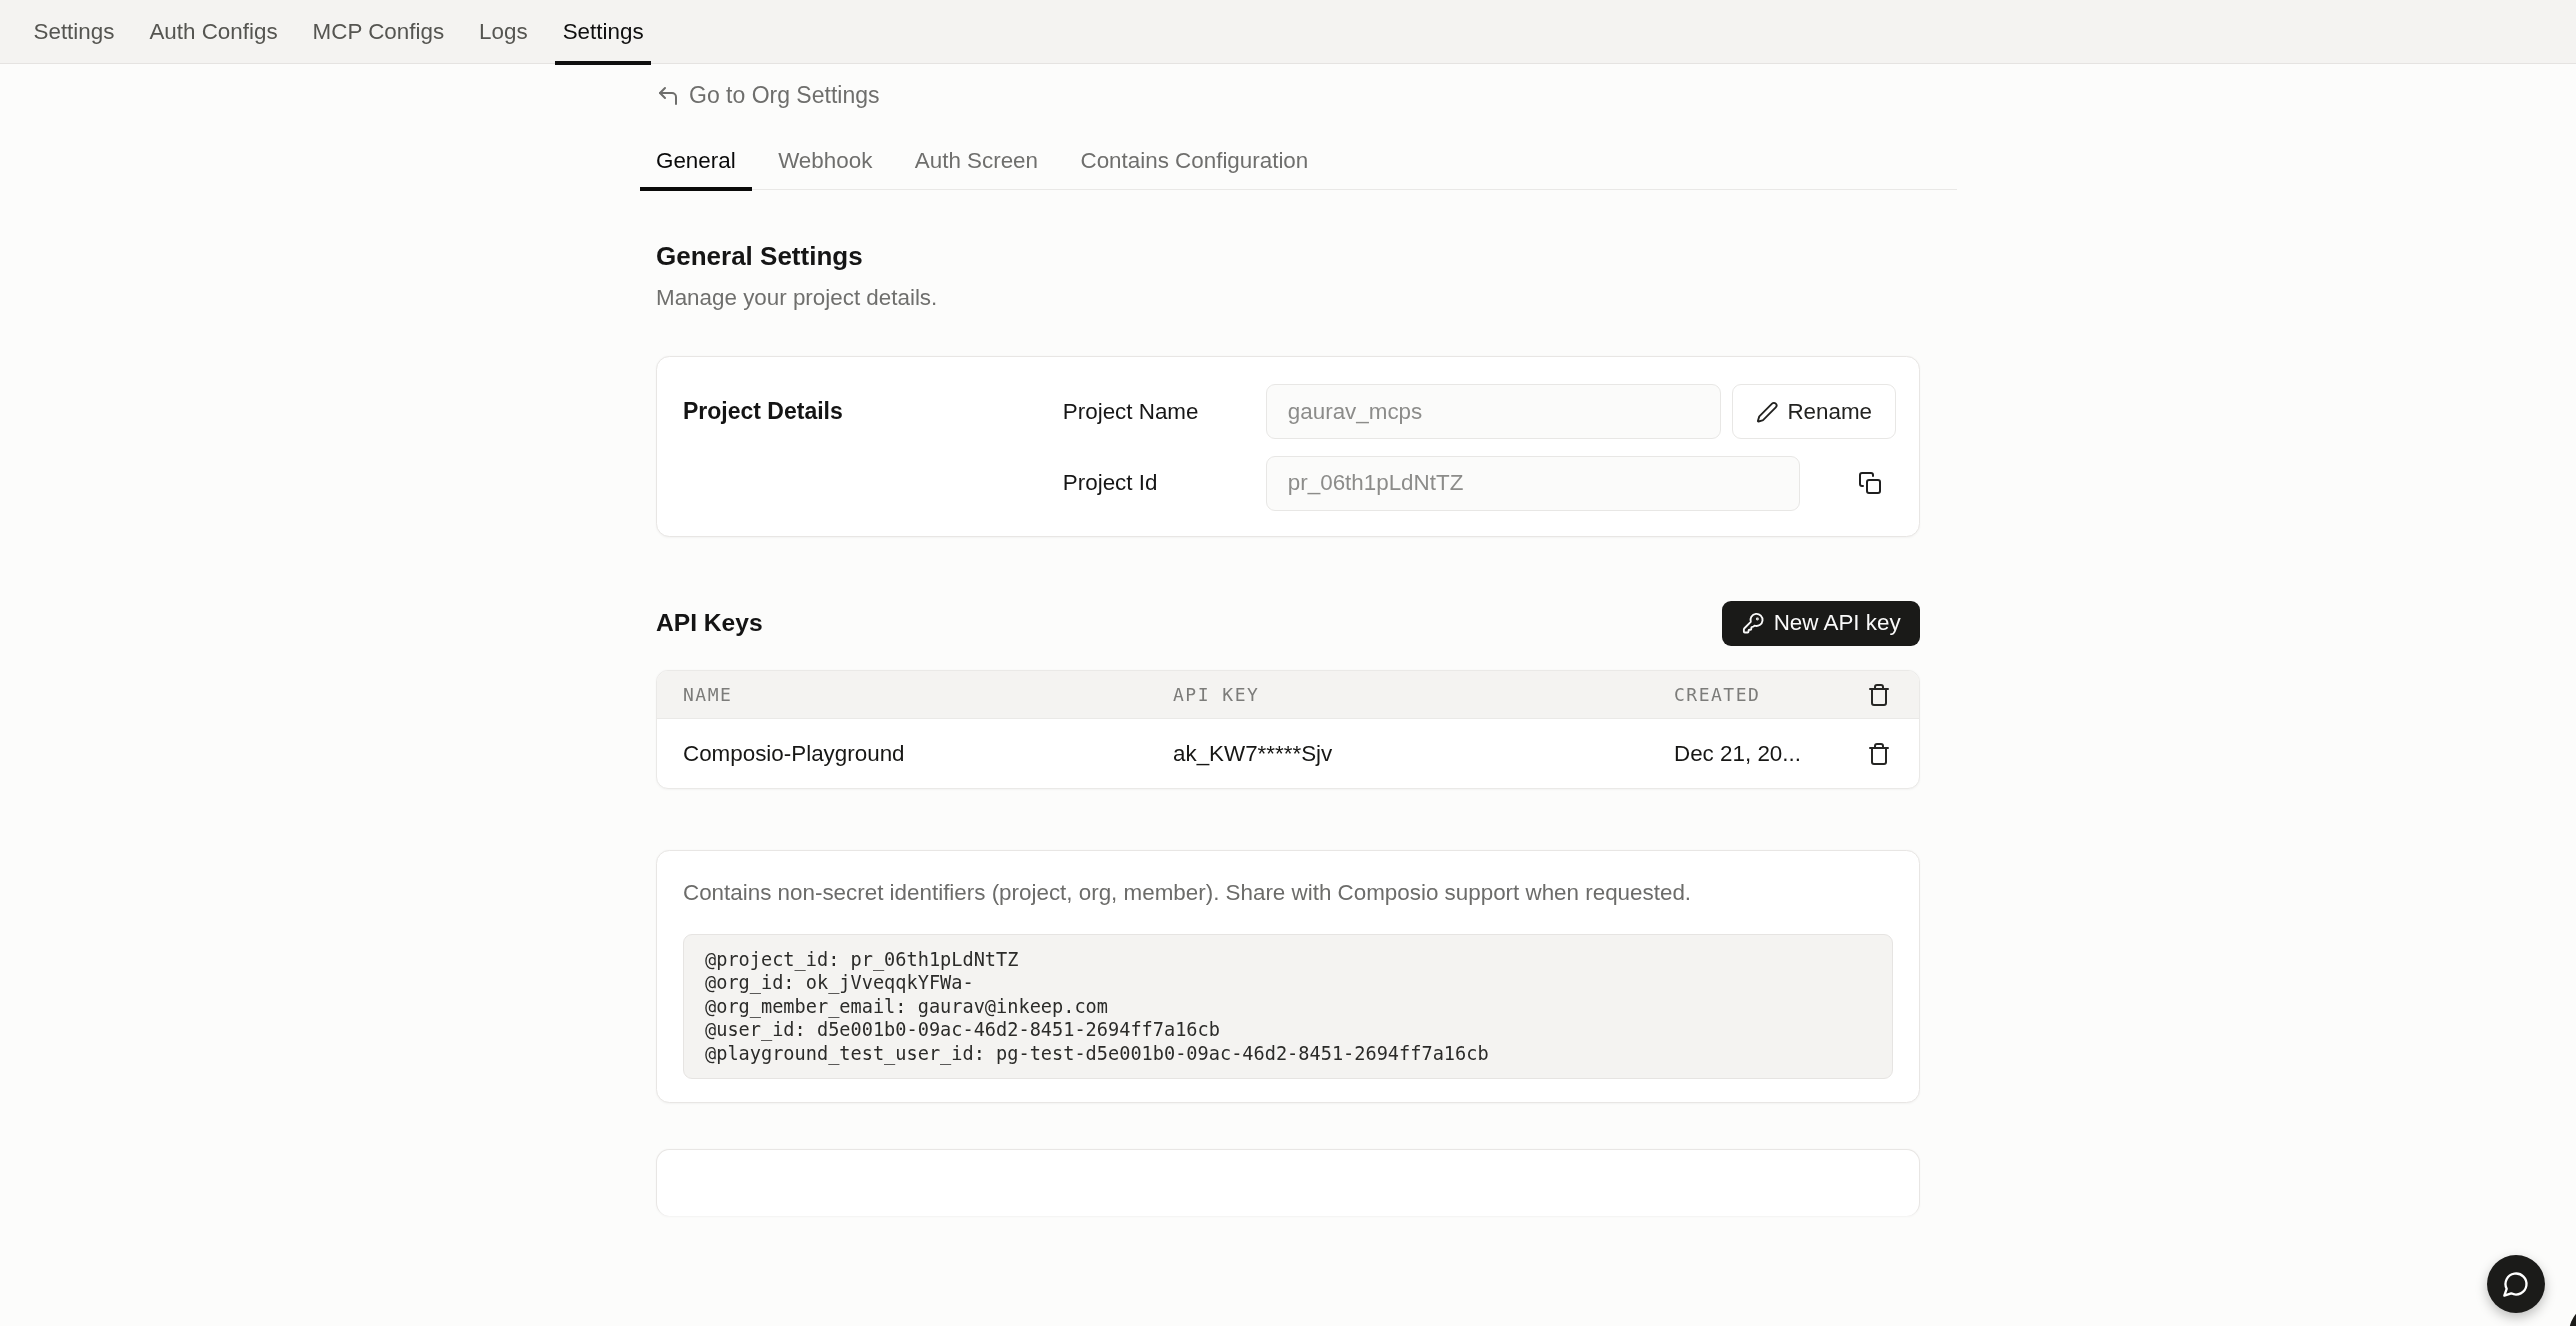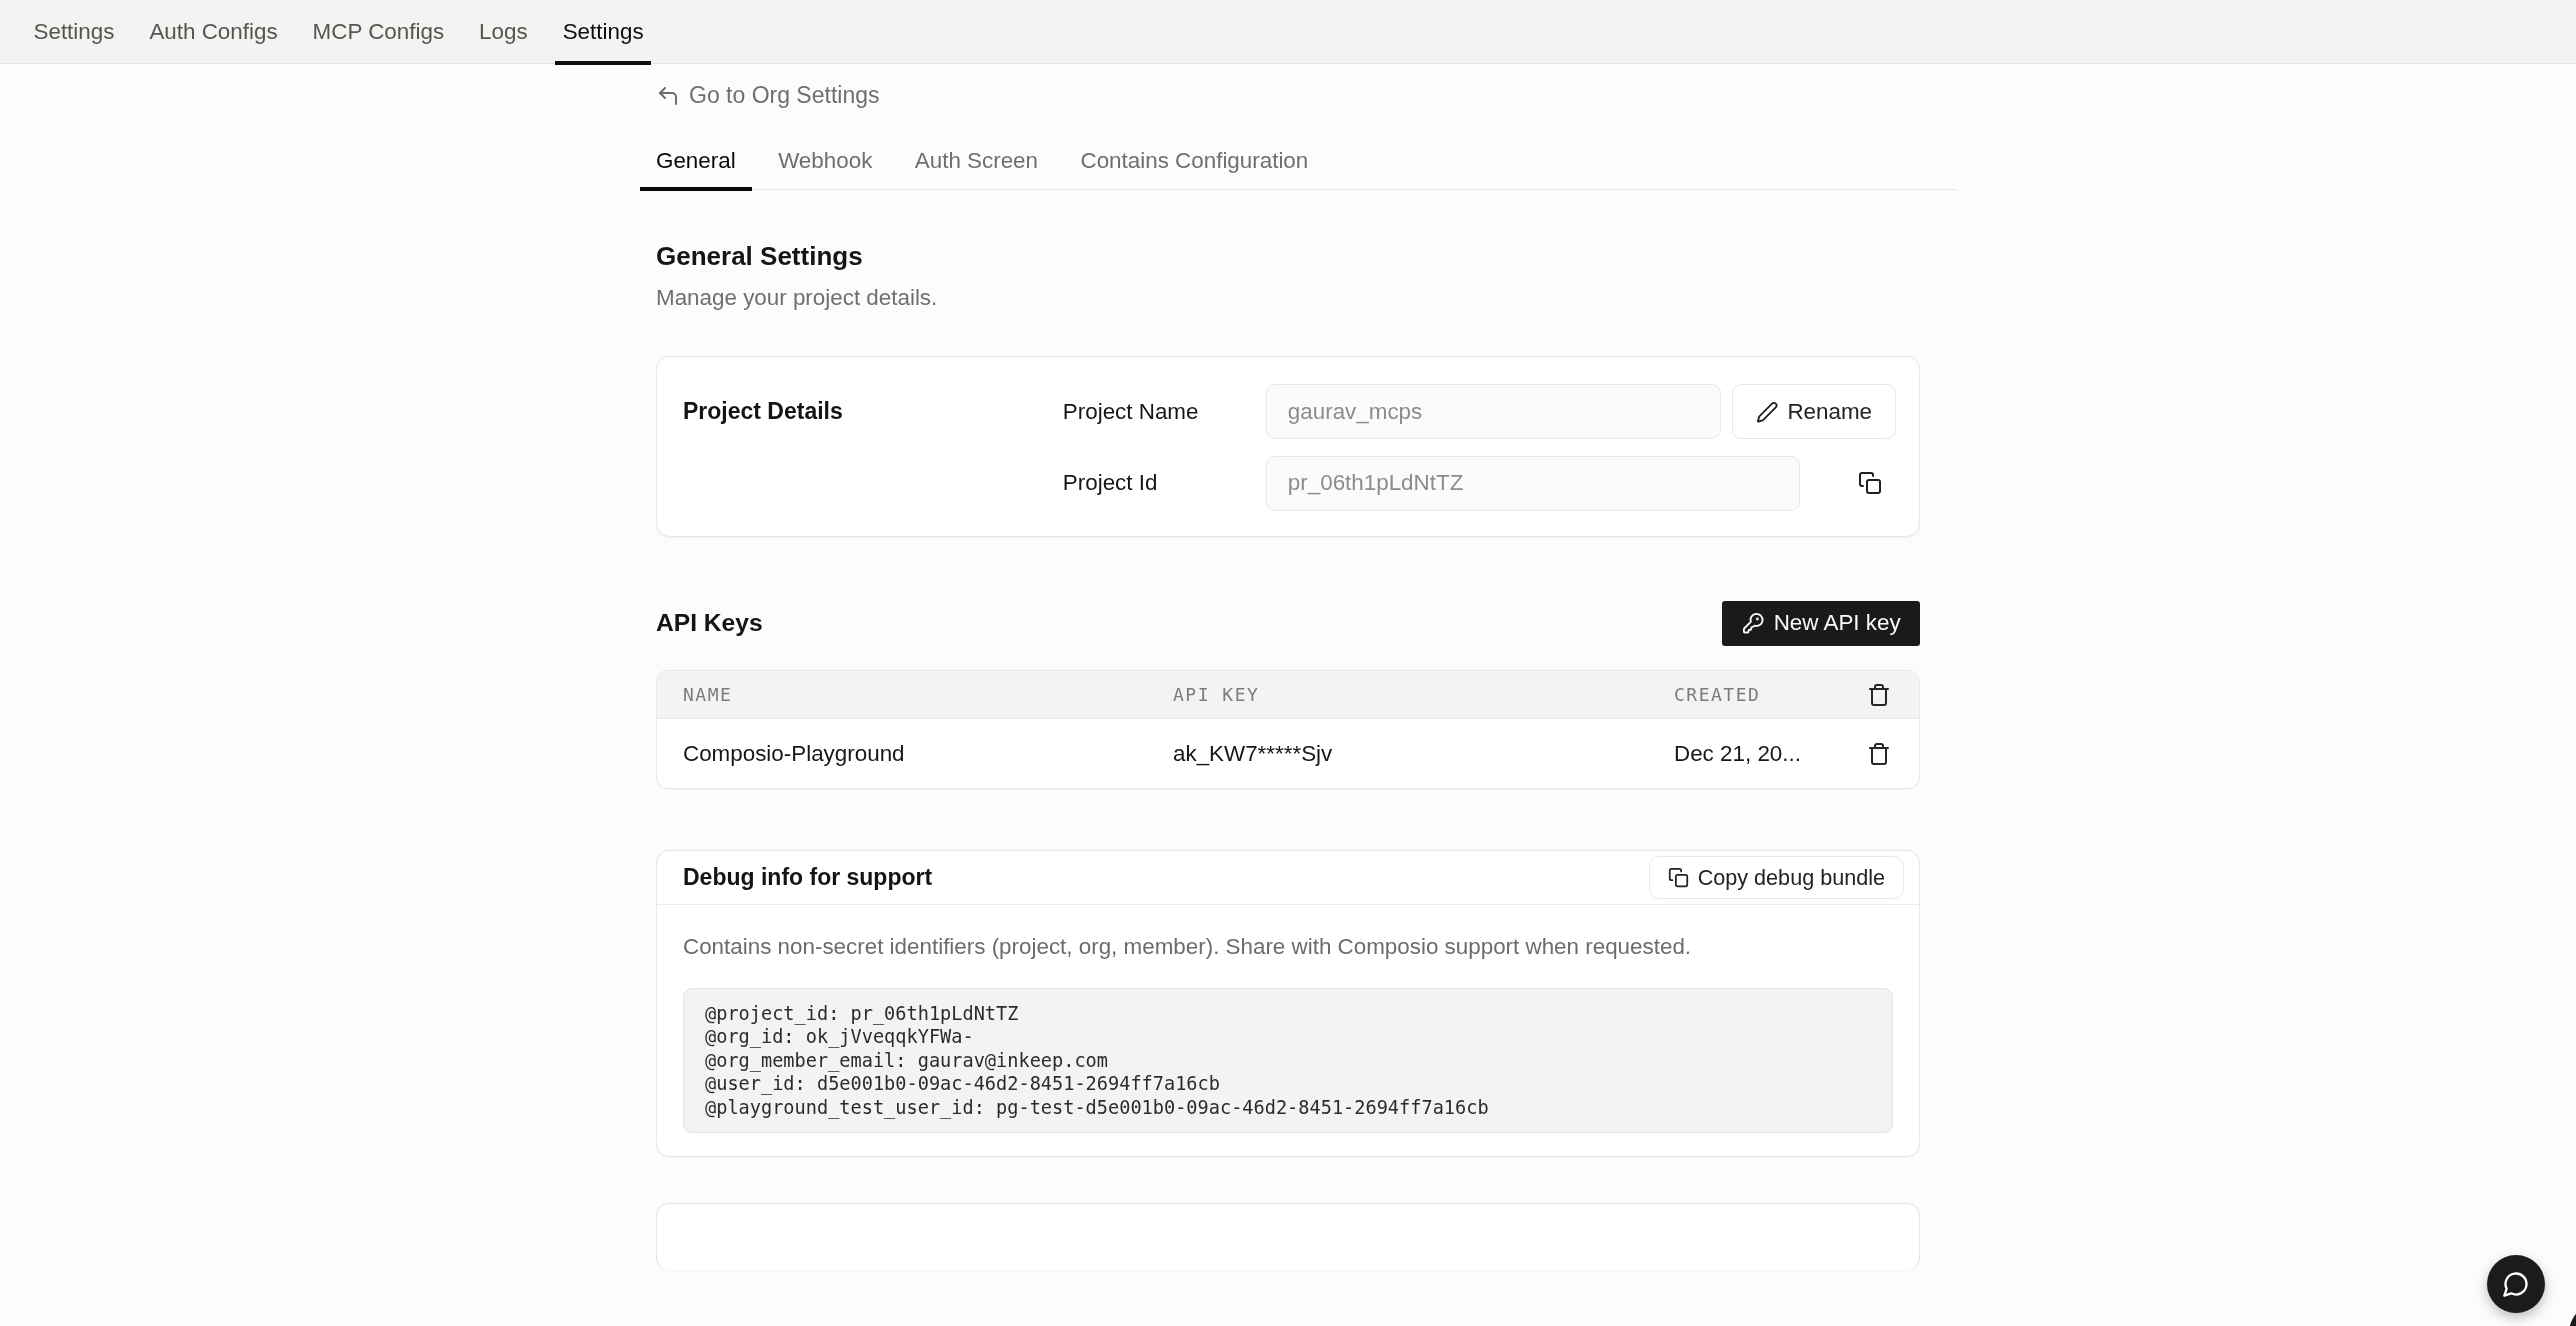--- a/index.html
+++ b/index.html
@@ -58,21 +58,21 @@
   .input-wrap { position:relative; width:630px; }
   .input-id { width:534px; padding-right:67px; }
   .copy-inline { position:absolute; right:13.4px; top:50%; transform:translateY(-50%);
                  background:none; border:none; cursor:pointer; color:#1f1f1f;
                  display:flex; align-items:center; }
   .copy-inline svg { width:24px; height:24px; }
 
   
   .apikeys-head { margin-top:64px; display:flex; align-items:center; justify-content:space-between; }
   .apikeys-title { font-size:24.6px; font-weight:700; color:#141414; }
-  .btn-dark { height:45px; padding:0 19.4px; background:#1a1a18; border:none; border-radius:3px;
+  .btn-dark { height:45px; padding:0 19.4px; background:#1a1a18; border:none; border-radius:9px;
               color:#fafafa; display:flex; align-items:center; gap:9.7px; font-size:22.4px;
               cursor:pointer; font-family:inherit; }
   .btn-dark svg { width:22.4px; height:22.4px; }
 
   .table { margin-top:24.6px; border:1.5px solid #eae9e7; border-radius:12px; overflow:hidden;
            background:#fff; box-shadow:0 0.7px 2.2px rgba(0,0,0,0.04); }
   .t-grid { display:grid; grid-template-columns:490px 501px 1fr 33px; align-items:center;
             padding:0 28px 0 26px; }
   .t-head { background:#f4f3f1; height:48px; border-bottom:1.5px solid #eae9e7;
             font-family:"DejaVu Sans Mono","Liberation Mono",monospace;
@@ -211,32 +211,20 @@
                 <path d="M3 6h18"></path>
                 <path d="M19 6v14a2 2 0 0 1-2 2H7a2 2 0 0 1-2-2V6"></path>
                 <path d="M8 6V4a2 2 0 0 1 2-2h4a2 2 0 0 1 2 2v2"></path>
               </svg>
           </span>
         </button>
       </div>
     </div>
 
     <div class="card debug-card">
-      <div class="debug-head">
-        <div class="debug-title">Debug info for support</div>
-        <button class="btn copy-bundle-btn">
-          <span style="display:flex;">
-            <svg viewBox="0 0 24 24" fill="none" stroke="currentColor" stroke-width="2" stroke-linecap="round" stroke-linejoin="round">
-                <rect x="9" y="9" width="13" height="13" rx="2"></rect>
-                <path d="M5 15H4a2 2 0 0 1-2-2V4a2 2 0 0 1 2-2h9a2 2 0 0 1 2 2v1"></path>
-              </svg>
-          </span>
-          <span>Copy debug bundle</span>
-        </button>
-      </div>
       <div class="debug-body">
         <div class="debug-desc">Contains non-secret identifiers (project, org, member). Share with Composio support when requested.</div>
         <div class="debug-code">
           <div>@project_id: pr_06th1pLdNtTZ</div>
           <div>@org_id: ok_jVveqqkYFWa-</div>
           <div>@org_member_email: gaurav@inkeep.com</div>
           <div>@user_id: d5e001b0-09ac-46d2-8451-2694ff7a16cb</div>
           <div>@playground_test_user_id: pg-test-d5e001b0-09ac-46d2-8451-2694ff7a16cb</div>
         </div>
       </div>

